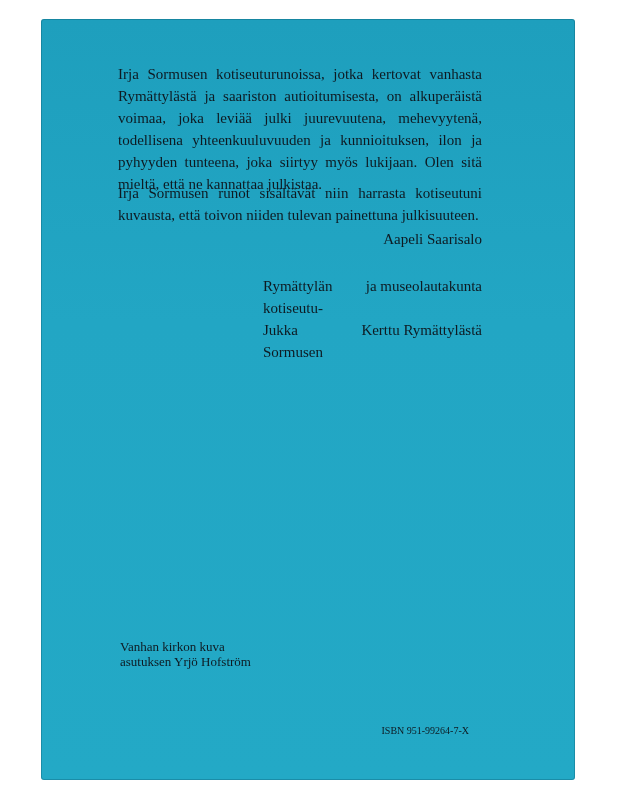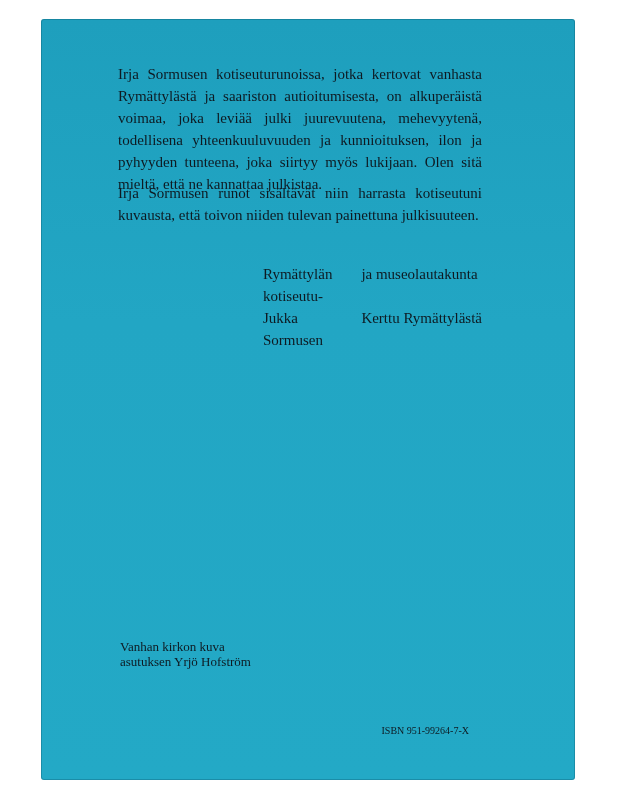--- a/index.html
+++ b/index.html
@@ -19,37 +19,38 @@
   }
   .para { text-align: justify; text-align-last: left; margin: 0; }
   .sig { text-align: right; margin: 0; }
   .b1 { top: 44px; }
   .b1 .sig { margin-top: 2px; }
   .b2 { top: 163px; }
   .b2 .sig { margin-top: 2px; }
   .b3 { top: 240px; }
   .sig-grid {
     display: grid; grid-template-columns: 1fr auto; column-gap: 20px;
-    margin-left: 145px; margin-top: 4px;
+    margin-left: 145px; margin-top: 16px;
   }
-  .sig-grid span:nth-child(2), .sig-grid span:nth-child(4) { text-align: left; }
+  .sig-grid span:nth-child(2), .sig-grid span:nth-child(4) { text-align: right; }
   .caption { position: absolute; left: 79px; top: 621px; color: #0e1a22; font-size: 13px; line-height: 14.6px; }
   .isbn { position: absolute; right: 106px; top: 706px; color: #0e1a22; font-size: 10px; }
 </style>
 </head>
 <body>
 
 <div class="cover">
 
   <div class="block b1">
     <p class="para">Irja Sormusen kotiseuturunoissa, jotka kertovat vanhasta Rymättylästä ja saariston autioitumisesta, on alkuperäistä voimaa, joka leviää julki juurevuutena, mehevyytenä, todellisena yhteenkuuluvuuden ja kunnioituksen, ilon ja pyhyyden tunteena, joka siirtyy myös lukijaan. Olen sitä mieltä, että ne kannattaa julkistaa.</p>
   </div>
 
   <div class="block b2">
     <p class="para">Irja Sormusen runot sisältävät niin harrasta kotiseutuni kuvausta, että toivon niiden tulevan painettuna julkisuuteen.</p>
+    <p class="sig">Aapeli Saarisalo</p>
   </div>
 
   <div class="block b3">
     <div class="sig-grid">
       <span>Rymättylän kotiseutu-</span>
       <span>ja museolautakunta</span>
       <span>Jukka Sormusen</span>
       <span>Kerttu Rymättylästä</span>
     </div>
   </div>

